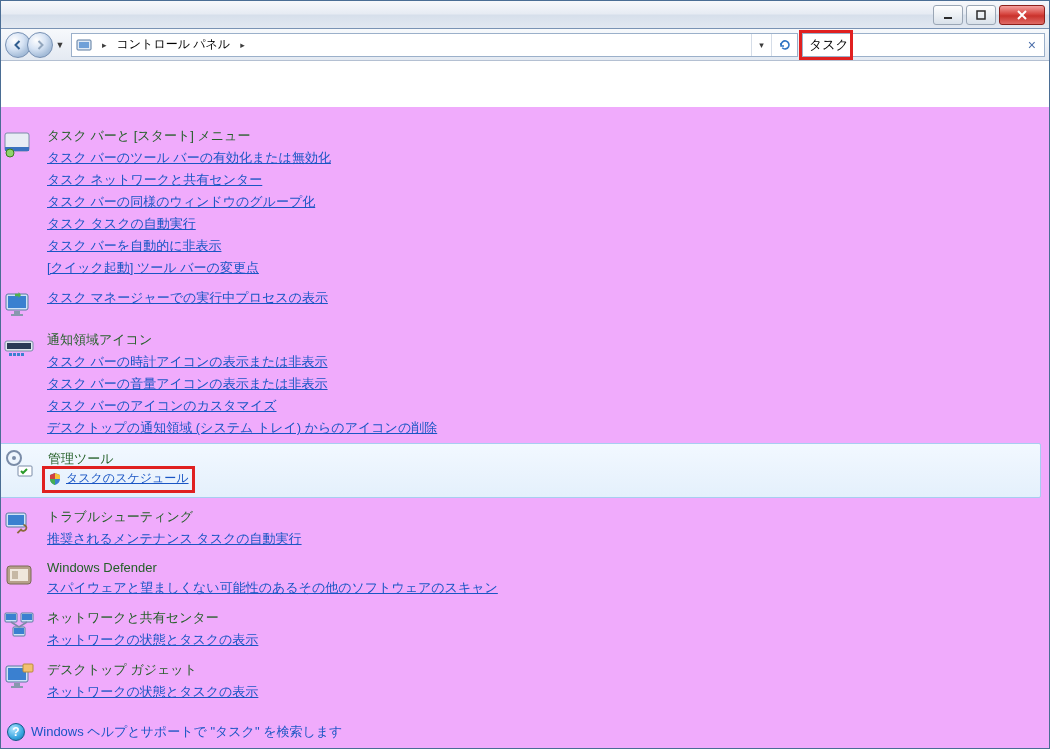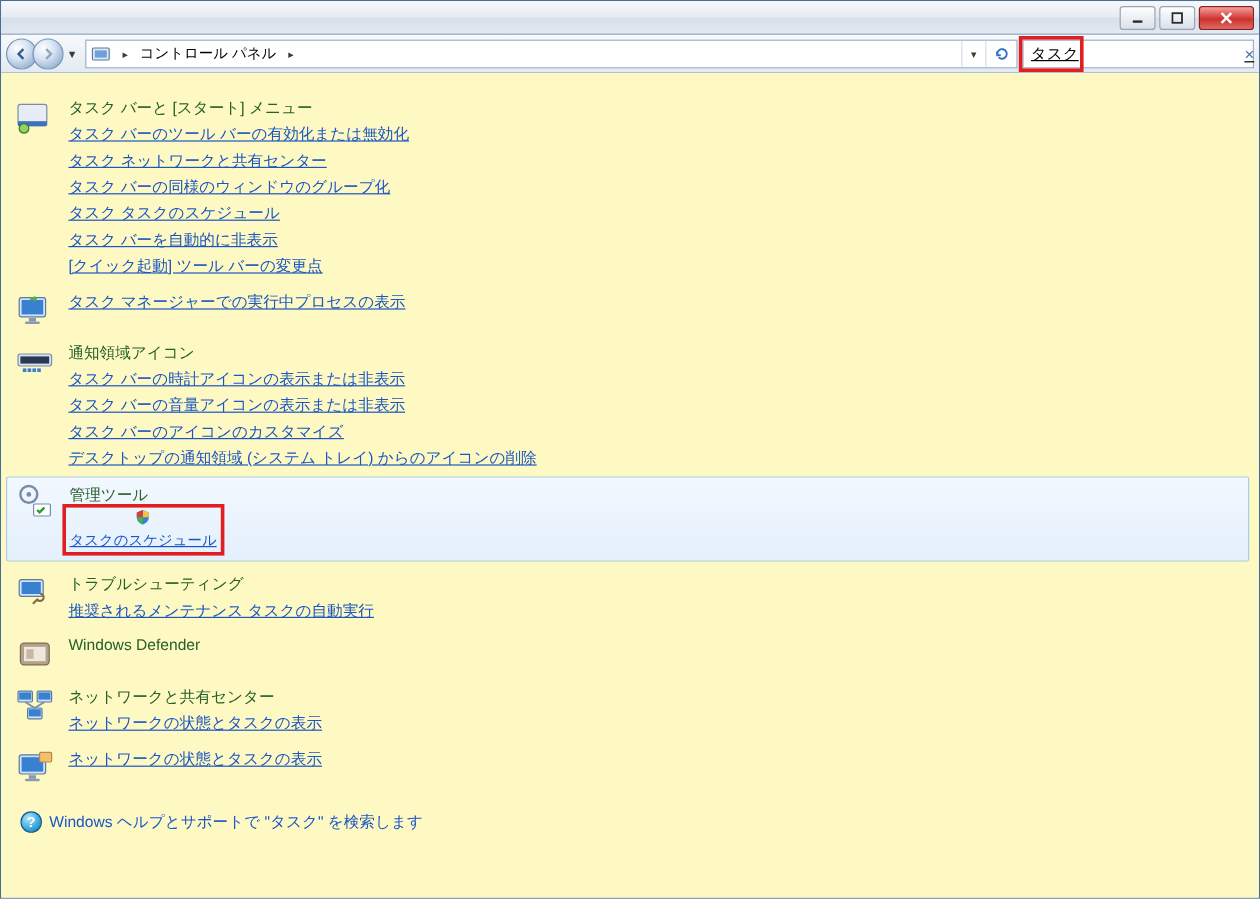--- a/index.html
+++ b/index.html
@@ -70,46 +70,46 @@
   }
   .address-box .crumb.arrow-only { padding: 0 6px; }
   .address-box .spacer { flex: 1; }
   .address-box .addr-drop {
     width: 20px; height: 100%; display: flex; align-items: center; justify-content: center; cursor: pointer; border-left: 1px solid #d5dde8;
   }
   .address-box .refresh {
     width: 26px; height: 100%; display: flex; align-items: center; justify-content: center; cursor: pointer; border-left: 1px solid #d5dde8;
   }
   .search-box {
-    width: 193px; height: 24px;
+    width: 243px; height: 24px;
     border: 1px solid #9bb0ca; background: #fff;
     display: flex; align-items: center; padding: 0 6px;
     position: relative;
-    text-decoration: underline;
   }
   .search-box input {
     flex: 1; border: none; outline: none;
     font-size: 13px; font-family: inherit;
     color: #000;
   }
   .search-box .clear-x {
     color: #4b6ea9; font-size: 14px; cursor: pointer; padding: 0 2px;
   }
   .search-highlight {
     position: absolute;
     left: -4px; top: -4px;
     width: 54px; height: 30px;
     border: 3px solid #e02020;
     pointer-events: none;
   }
 
   
   .content {
-    flex: 1; overflow: auto; background: #fef9c3;
-    padding: 10px 14px 24px 12px;
+    flex: 1; overflow: auto; background: #f0abfc;
+    padding: 10px 14px 24px 2px;
+    margin-top: 46px;
   }
   .group {
     display: flex; align-items: flex-start; gap: 12px;
     margin: 8px 0 4px 0;
   }
   .group-icon {
     width: 32px; height: 32px; flex: 0 0 32px;
     margin-top: 2px;
     display: flex; align-items: center; justify-content: center;
   }
@@ -128,21 +128,21 @@
     border: 1px solid #a8cdf0;
     border-radius: 2px;
     padding: 4px 8px 8px 8px;
     margin-left: -8px; margin-right: -6px;
     display: flex; gap: 12px; align-items: flex-start;
   }
   .hover-row .group-icon { margin-top: 0; }
   .hot-link-wrap { position: relative; display: inline-block; }
   .hot-link {
     color: #1a56c4; text-decoration: underline;
-    display: inline-flex; align-items: center; gap: 4px; flex-direction: column;
+    display: inline-flex; align-items: center; gap: 4px;
   }
   .shield-badge {
     width: 14px; height: 14px; display: inline-block;
   }
   .hot-link-box {
     position: absolute;
     left: -6px; top: -4px; right: -6px; bottom: -4px;
     border: 3px solid #e02020;
     pointer-events: none;
   }
@@ -257,21 +257,21 @@
             <rect x="2" y="6" width="24" height="18" rx="2" fill="#e8edf5" stroke="#7a8ca8"></rect>
             <rect x="2" y="20" width="24" height="4" fill="#3a72bf"></rect>
             <circle cx="7" cy="26" r="4" fill="#8fd46a" stroke="#3c7a1e"></circle>
           </svg>
       </div>
       <div class="group-body">
         <div class="group-title">タスク バーと [スタート] メニュー</div>
         <span class="group-link">タスク バーのツール バーの有効化または無効化</span>
         <span class="group-link">タスク ネットワークと共有センター</span>
         <span class="group-link">タスク バーの同様のウィンドウのグループ化</span>
-        <span class="group-link">タスク タスクのスケジュール</span>
+        <span class="group-link">タスク タスクの自動実行</span>
         <span class="group-link">タスク バーを自動的に非表示</span>
         <span class="group-link">[クイック起動] ツール バーの変更点</span>
       </div>
     </div>
 
     <div class="group">
       <div class="group-icon">
         <svg class="ico-monitor" viewBox="0 0 32 32">
             <rect x="3" y="5" width="22" height="16" rx="2" fill="#cfe3f8" stroke="#5a7aa0"></rect>
             <rect x="5" y="7" width="18" height="12" fill="#3a80d0"></rect>
@@ -348,20 +348,21 @@
     <div class="group">
       <div class="group-icon">
         <svg class="ico-defender" viewBox="0 0 32 32">
             <rect x="4" y="6" width="24" height="18" rx="3" fill="#b6a08a" stroke="#7a6a56"></rect>
             <rect x="7" y="9" width="18" height="12" fill="#efe7dc"></rect>
             <rect x="9" y="11" width="6" height="8" fill="#c6b8a4"></rect>
           </svg>
       </div>
       <div class="group-body">
         <div class="group-title">Windows Defender</div>
+        <span class="group-link">スパイウェアと望ましくない可能性のあるその他のソフトウェアのスキャン</span>
       </div>
     </div>
 
     <div class="group">
       <div class="group-icon">
         <svg class="ico-nw" viewBox="0 0 32 32">
           <rect x="2" y="4" width="12" height="9" rx="1" fill="#cfe3f8" stroke="#5a7aa0"></rect>
             <rect x="3" y="5" width="10" height="6" fill="#3a80d0"></rect>
           <rect x="18" y="4" width="12" height="9" rx="1" fill="#cfe3f8" stroke="#5a7aa0"></rect>
             <rect x="19" y="5" width="10" height="6" fill="#3a80d0"></rect>
@@ -380,20 +381,21 @@
       <div class="group-icon">
         <svg class="ico-gadget" viewBox="0 0 32 32">
             <rect x="3" y="5" width="22" height="16" rx="2" fill="#cfe3f8" stroke="#5a7aa0"></rect>
             <rect x="5" y="7" width="18" height="12" fill="#3a80d0"></rect>
             <rect x="11" y="22" width="6" height="3" fill="#8898ae"></rect>
             <rect x="8" y="25" width="12" height="2" fill="#8898ae"></rect>
             <rect x="20" y="3" width="10" height="8" rx="1" fill="#f2c070" stroke="#b88a3a"></rect>
           </svg>
       </div>
       <div class="group-body">
+        <div class="group-title">デスクトップ ガジェット</div>
         <span class="group-link">ネットワークの状態とタスクの表示</span>
       </div>
     </div>
 
     <div class="footer-search-link">
       <span class="help-badge">?</span>
       <span>Windows ヘルプとサポートで "タスク" を検索します</span>
     </div>
 
   </div>

